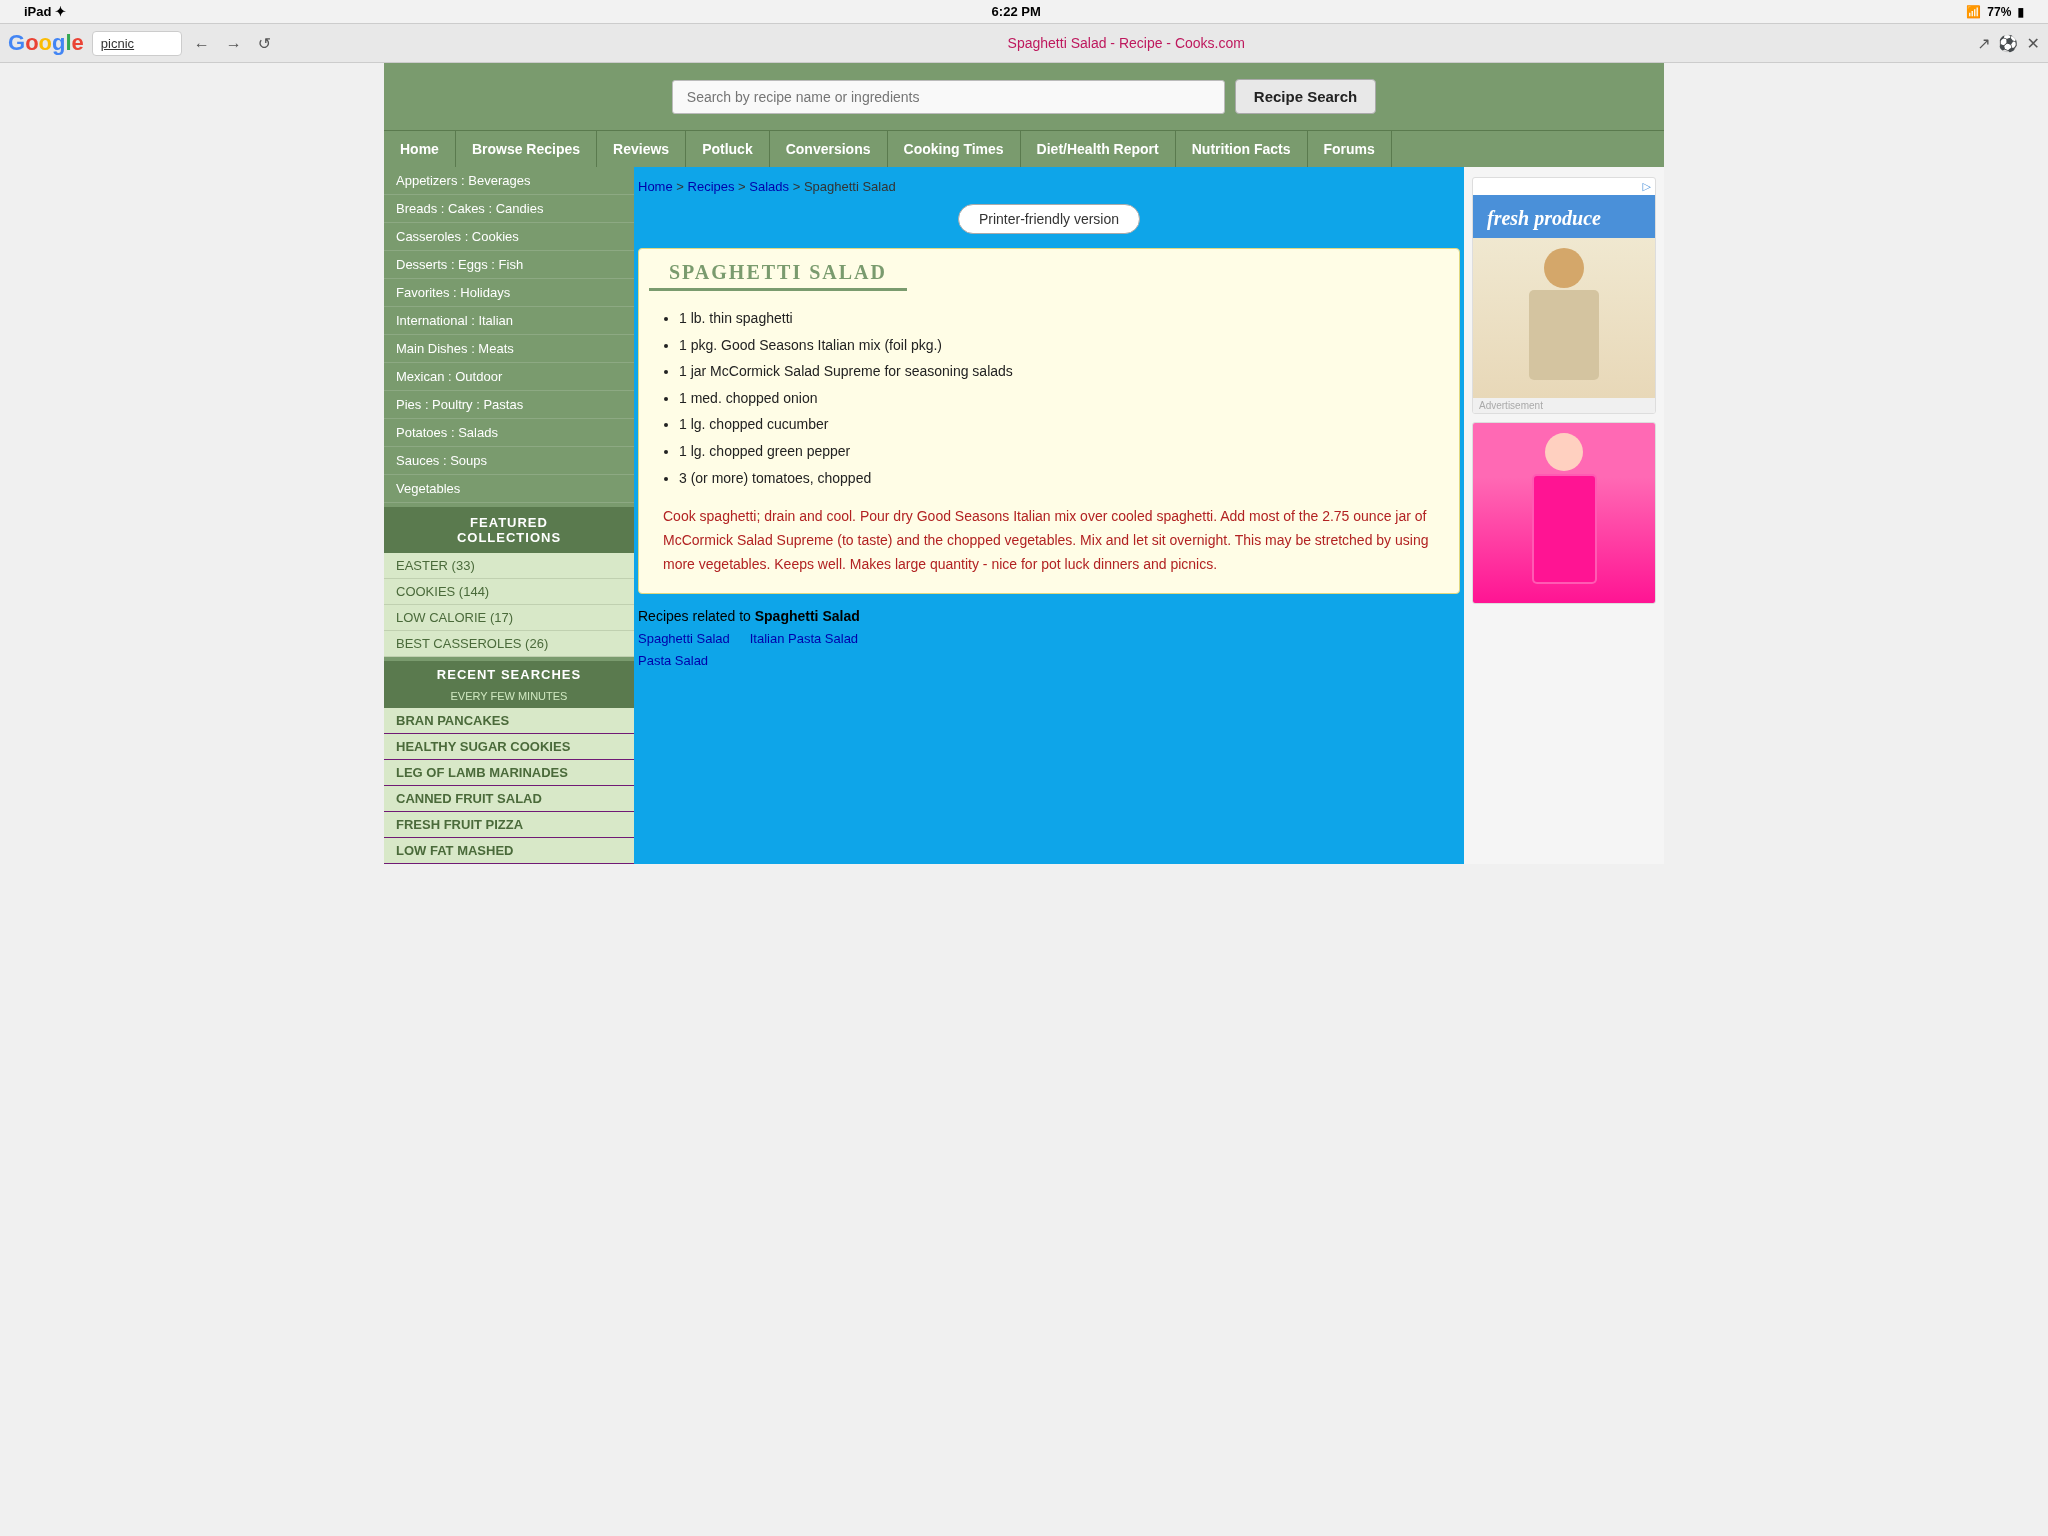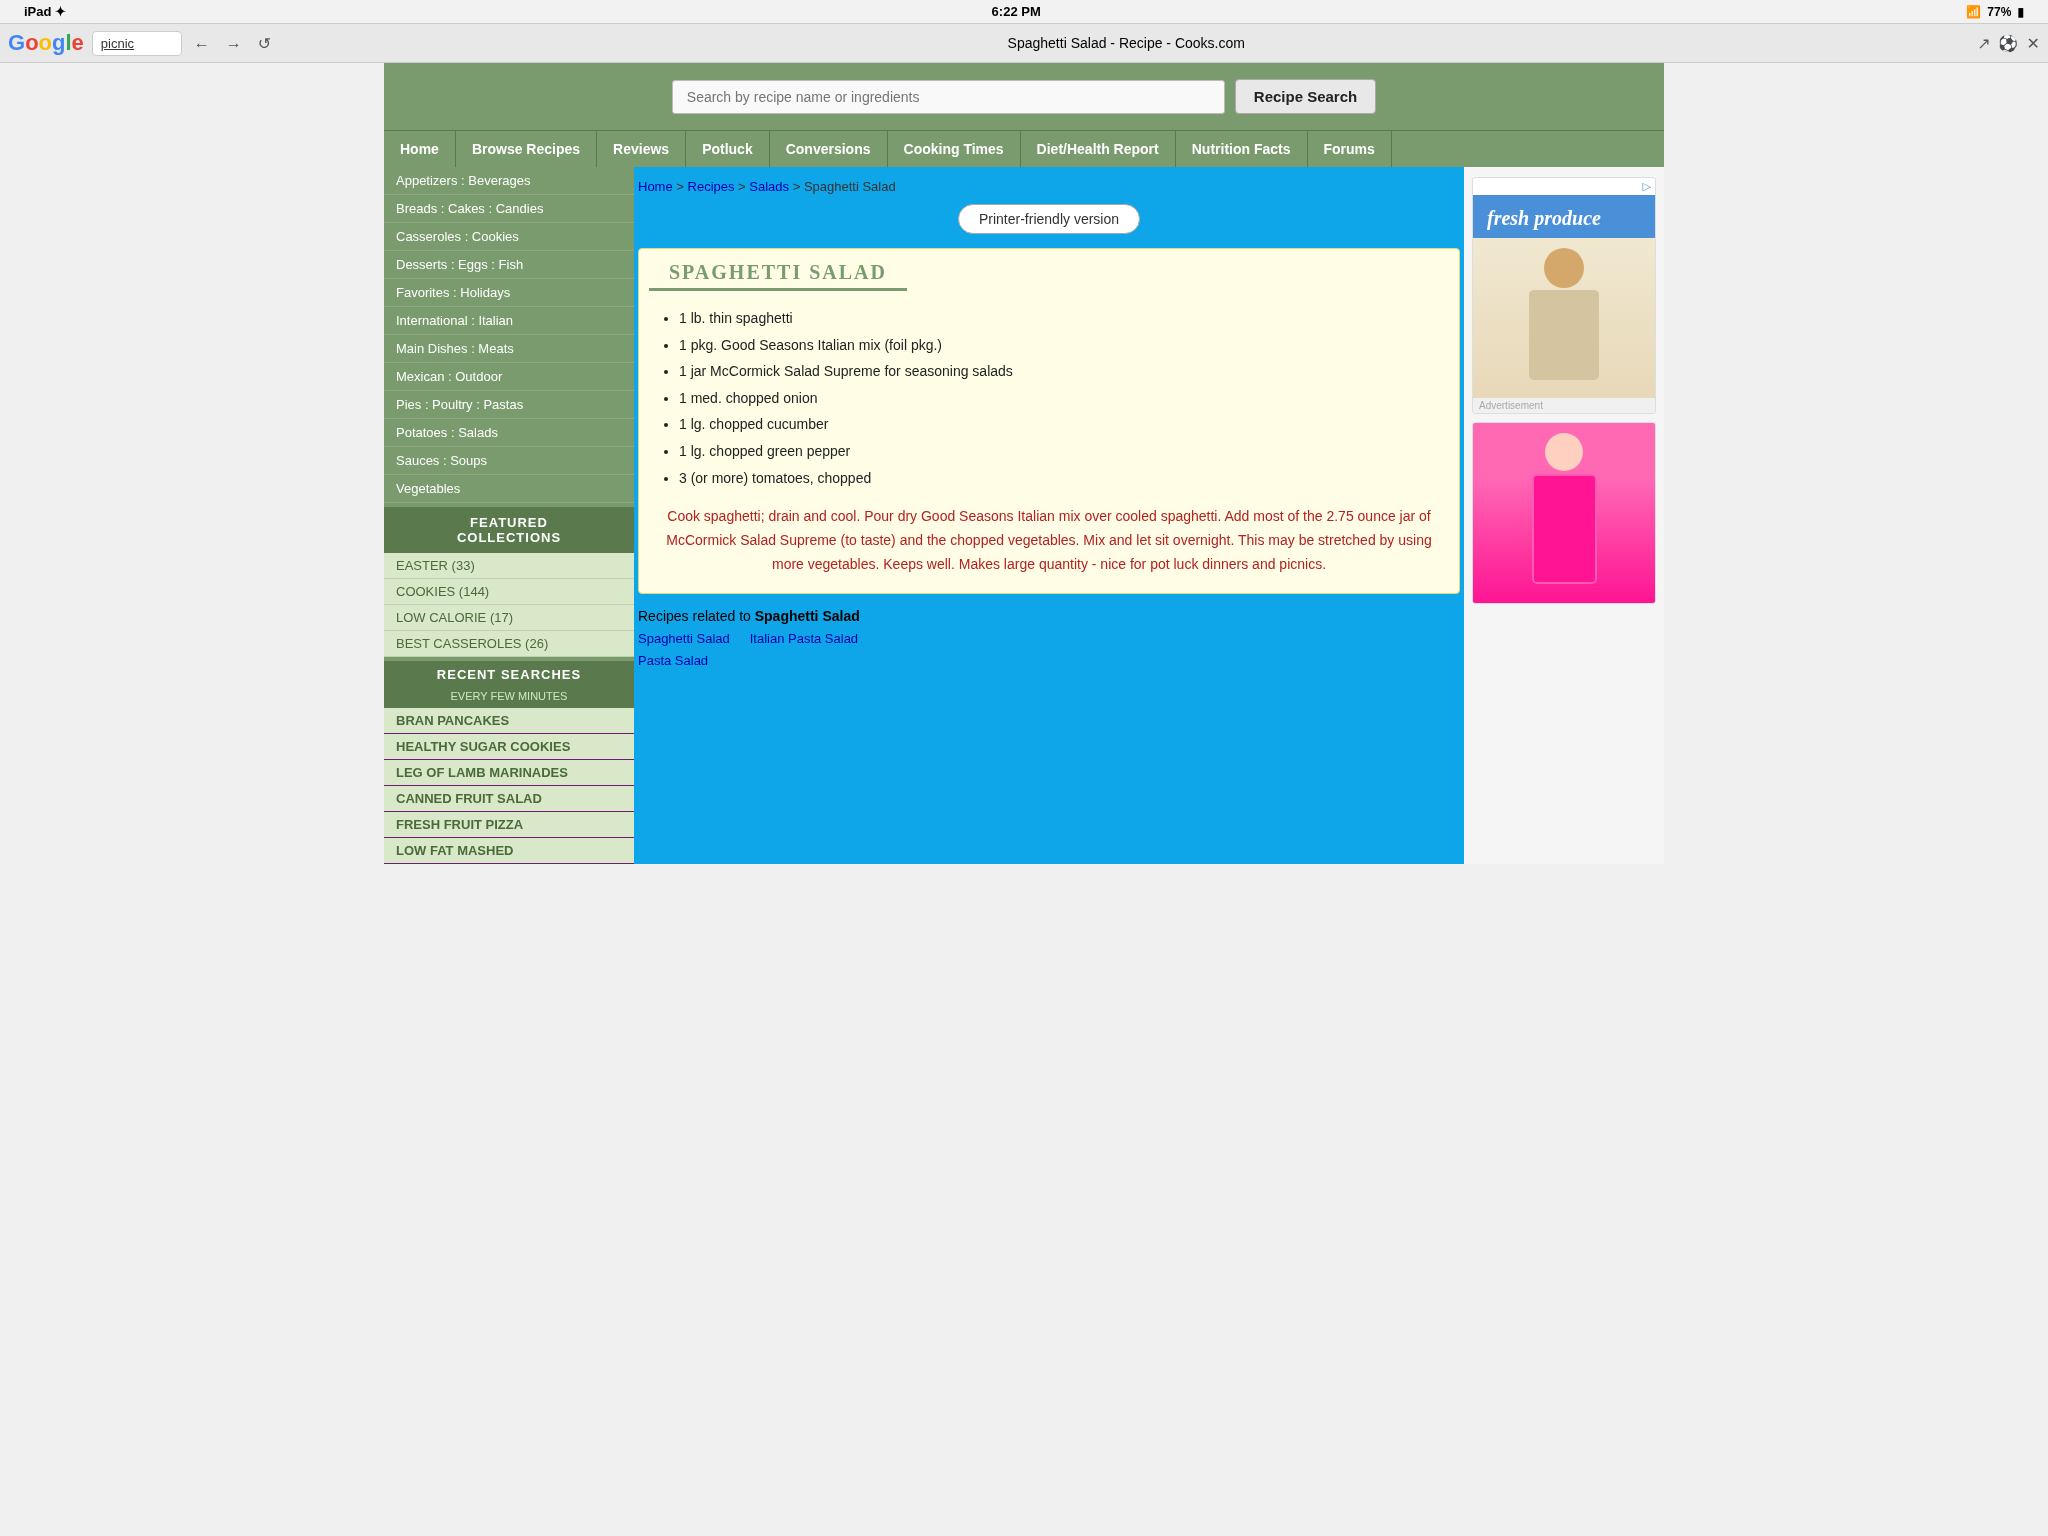--- a/index.html
+++ b/index.html
@@ -52,21 +52,21 @@
       font-size: 16px;
       color: #555;
       cursor: pointer;
       padding: 2px 4px;
     }
     .page-title-bar {
       flex: 1;
       text-align: center;
       font-size: 14px;
       font-weight: 500;
-      color: #000000;
+      color: #be185d;
     }
     .chrome-icons { display: flex; gap: 8px; align-items: center; font-size: 16px; color: #555; }
 
     
     .website {
       background: white;
       max-width: 1280px;
       margin: 0 auto;
     }
 
@@ -249,21 +249,20 @@
       padding: 14px 24px 14px 40px;
       font-size: 14px;
       color: #222;
       line-height: 1.9;
     }
     .recipe-instructions {
       padding: 0 24px 16px;
       font-size: 14px;
       color: #b22222;
       line-height: 1.7;
-      text-align: center;
     }
 
     
     .share-bar {
       display: flex;
       align-items: center;
       gap: 10px;
       padding: 8px 4px;
       font-size: 13px;
       border-top: 1px solid #ddd;

